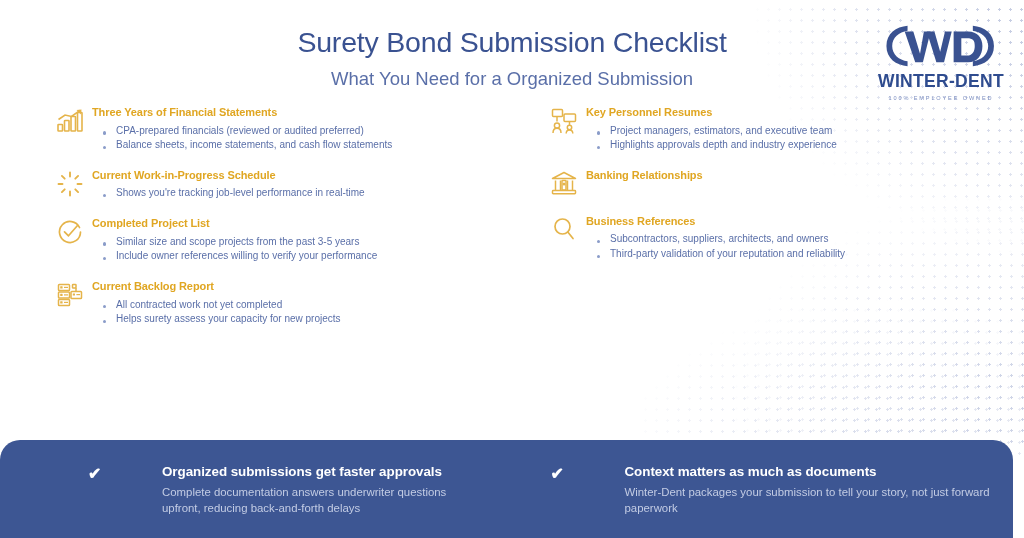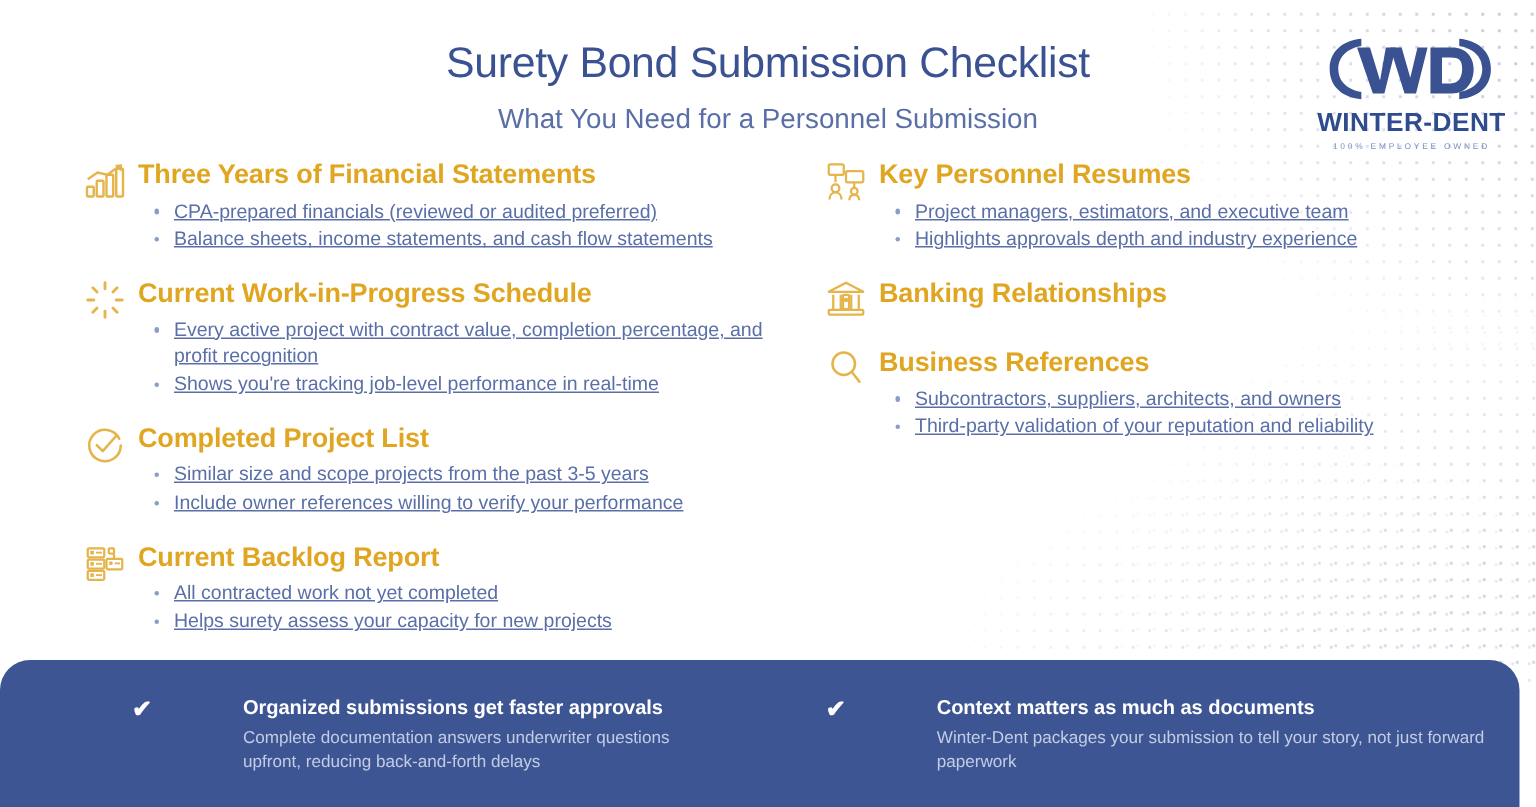--- a/index.html
+++ b/index.html
@@ -74,31 +74,30 @@
 
   .item { display:flex; align-items:flex-start; margin-bottom:16px; }
   .item-icon {
     flex:0 0 40px; width:40px; height:30px;
     display:flex; align-items:flex-start; justify-content:center;
     padding-top:2px;
   }
   .item-icon svg { display:block; }
   .item-body { flex:1; padding-left:2px; }
   .item-title {
-    font-size:18px; font-weight:bold; color:#E0A622;
+    font-size:11px; font-weight:bold; color:#E0A622;
     line-height:1.15; letter-spacing:-0.1px;
   }
   .bullets { list-style:none; margin-top:5px; }
   .bullets li {
     position:relative;
-    font-size:13px; color:#5a6fa8;
+    font-size:10px; color:#5a6fa8;
     line-height:1.36;
     padding-left:24px;
     margin-bottom:1px;
-    text-decoration:underline;
   }
   .bullets li::before {
     content:"";
     position:absolute; left:11px; top:7.5px;
     width:3.4px; height:3.4px; border-radius:50%;
     background:#8a9cc9;
   }
 
   
   .banner {
@@ -136,21 +135,21 @@
 </style>
 </head>
 <body>
 
 <div class="dots" id="dots-a"></div>
 <div class="dots" id="dots-b"></div>
 <div class="dots" id="dots-c"></div>
 
 <div class="header">
   <div class="title">Surety Bond Submission Checklist</div>
-  <div class="subtitle">What You Need for a Personnel Submission</div>
+  <div class="subtitle">What You Need for a Organized Submission</div>
 </div>
 
 <div class="logo">
   <svg class="logo-mark" viewBox="0 0 140 50">
     <path d="M14 25 C14 12, 24 5, 36 4 L36 9 C27 10.5, 20 16, 20 25 C20 34, 27 39.5, 36 41 L36 46 C24 45, 14 38, 14 25 Z" fill="#3a5291"></path>
     <path d="M126 25 C126 12, 116 5, 104 4 L104 9 C113 10.5, 120 16, 120 25 C120 34, 113 39.5, 104 41 L104 46 C116 45, 126 38, 126 25 Z" fill="#3a5291"></path>
     <path d="M33 10 L42 10 L49 33 L53 10 L60 10 L52 42 L44 42 Z" fill="#3a5291"></path>
     <path d="M56 10 L64 10 L70 31 L75 10 L82 10 L74 42 L66 42 Z" fill="#3a5291"></path>
     <path d="M84 10 L99 10 C109 10, 114 17, 114 25 C114 34, 109 42, 99 42 L84 42 Z M92 17 L92 35 L98 35 C104 35, 106 30, 106 25 C106 19, 104 17, 98 17 Z" fill="#3a5291"></path>
   </svg>
@@ -195,21 +194,20 @@
             <line x1="4.9" y1="4.9" x2="7.7" y2="7.7"></line>
             <line x1="18.3" y1="18.3" x2="21.1" y2="21.1"></line>
             <line x1="4.9" y1="21.1" x2="7.7" y2="18.3"></line>
             <line x1="18.3" y1="7.7" x2="21.1" y2="4.9"></line>
           </g>
         </svg>
       </div>
       <div class="item-body">
         <div class="item-title">Current Work-in-Progress Schedule</div>
         <ul class="bullets">
-          <li>Every active project with contract value, completion percentage, and profit recognition</li>
           <li>Shows you're tracking job-level performance in real-time</li>
         </ul>
       </div>
     </div>
 
     <div class="item">
       <div class="item-icon">
         <svg width="26" height="26" viewBox="0 0 26 26">
           <path d="M22.5 8.5 A10.5 10.5 0 1 0 23.5 13" fill="none" stroke="#E5B44A" stroke-width="1.7" stroke-linecap="round"></path>
           <path d="M7.5 12.8 L11.5 16.8 L20.5 6.5" fill="none" stroke="#E5B44A" stroke-width="1.7" stroke-linecap="round" stroke-linejoin="round"></path>

